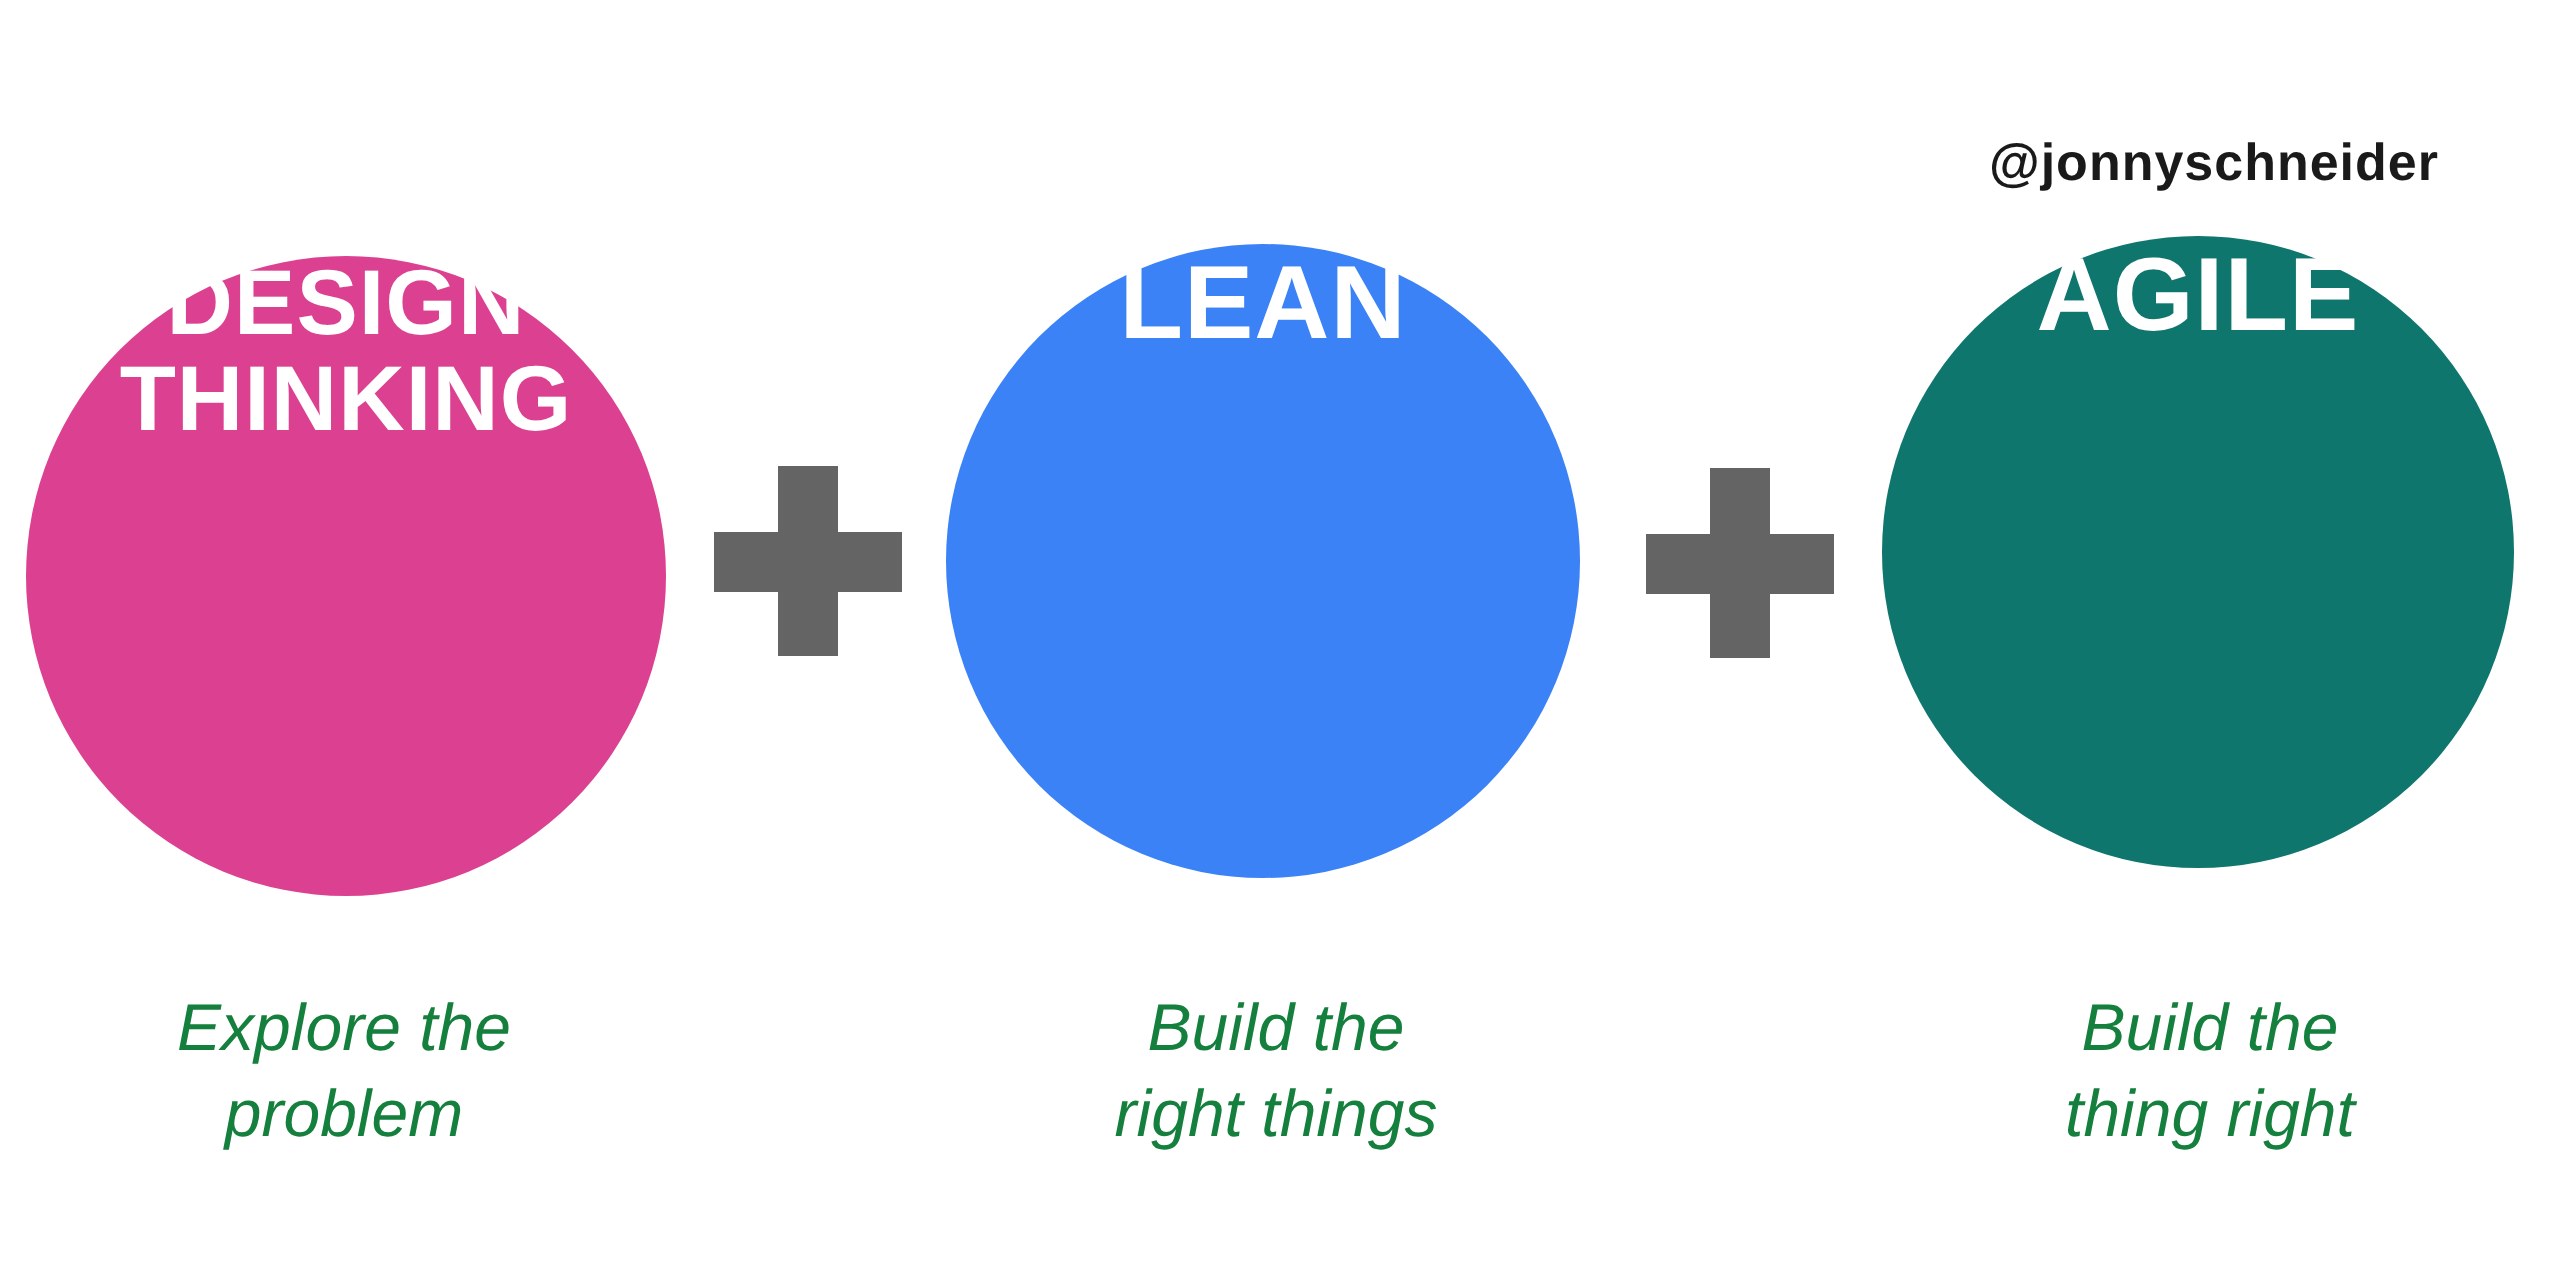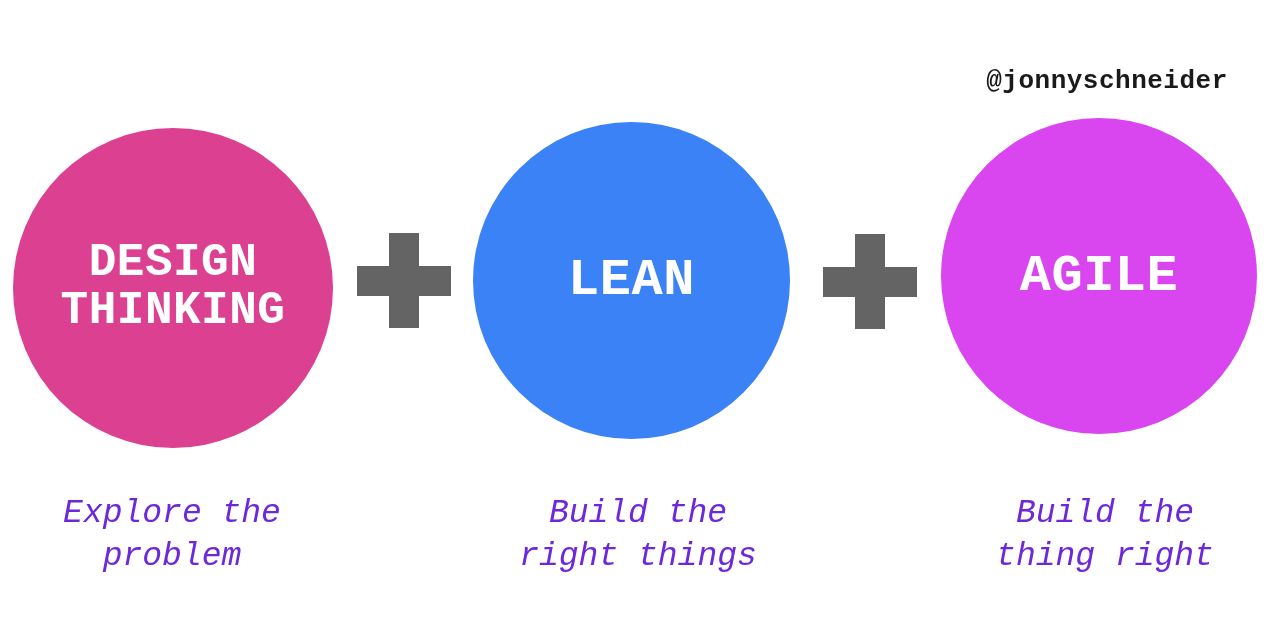--- a/index.html
+++ b/index.html
@@ -11,38 +11,37 @@
     height: 640px;
     background: #ffffff;
     font-family: "Liberation Sans", "DejaVu Sans", sans-serif;
     overflow: hidden;
   }
   .canvas {
     position: relative;
     width: 1244px;
     height: 640px;
     background: #ffffff;
-    font-family: Liberation Mono, monospace;
   }
   .attribution {
     position: absolute;
     left: 957px;
     top: 66px;
     width: 300px;
     text-align: center;
     font-size: 26px;
     font-weight: 700;
     color: #1a1a1a;
     letter-spacing: 0.5px;
   }
   .circle {
     position: absolute;
     border-radius: 50%;
     display: flex;
-    align-items: center;
+    align-items: flex-start;
     justify-content: center;
   }
   .circle-label {
     color: #ffffff;
     font-weight: 700;
     text-align: center;
     white-space: pre-line;
     letter-spacing: 0.5px;
   }
   .circle-dt {
@@ -64,21 +63,21 @@
     background: #3b82f6;
   }
   .circle-lean .circle-label {
     font-size: 52px;
   }
   .circle-agile {
     left: 941px;
     top: 118px;
     width: 316px;
     height: 316px;
-    background: #d946ef;
+    background: #0f766e;
   }
   .circle-agile .circle-label {
     font-size: 52px;
   }
   .plus {
     position: absolute;
     width: 94px;
     height: 95px;
   }
   .plus .bar-h {
@@ -106,21 +105,21 @@
     top: 234px;
   }
   .caption {
     position: absolute;
     top: 493px;
     width: 320px;
     text-align: center;
     font-style: italic;
     font-size: 33px;
     line-height: 1.3;
-    color: #6d28d9;
+    color: #15803d;
     white-space: pre-line;
   }
   .caption-1 { left: 12px; }
   .caption-2 { left: 478px; }
   .caption-3 { left: 945px; }
 </style>
 </head>
 <body>
 
 <div class="canvas">

